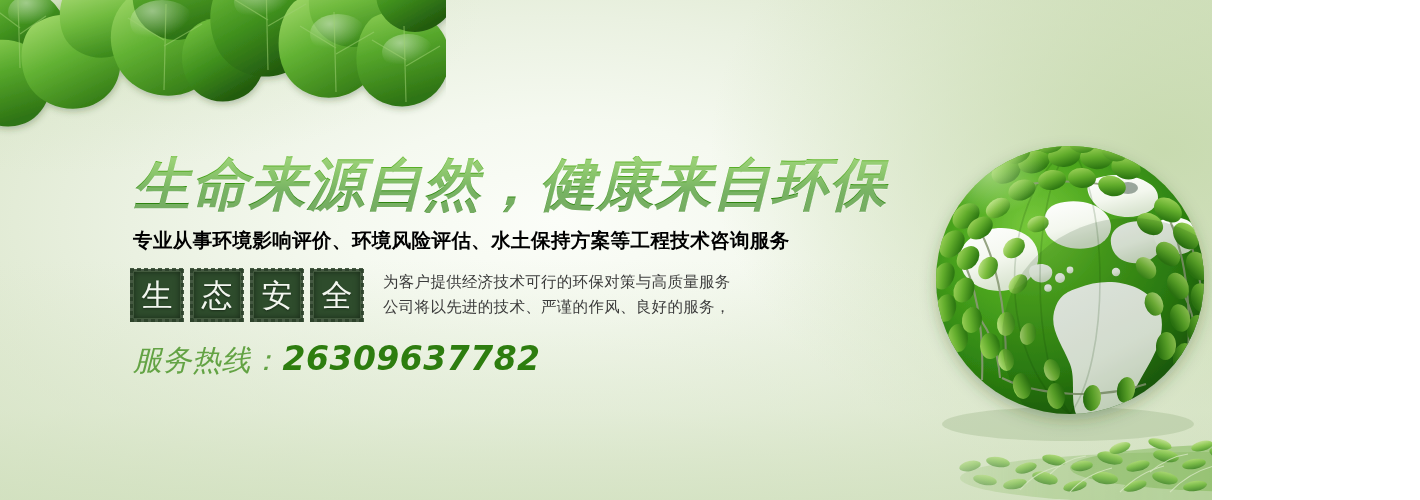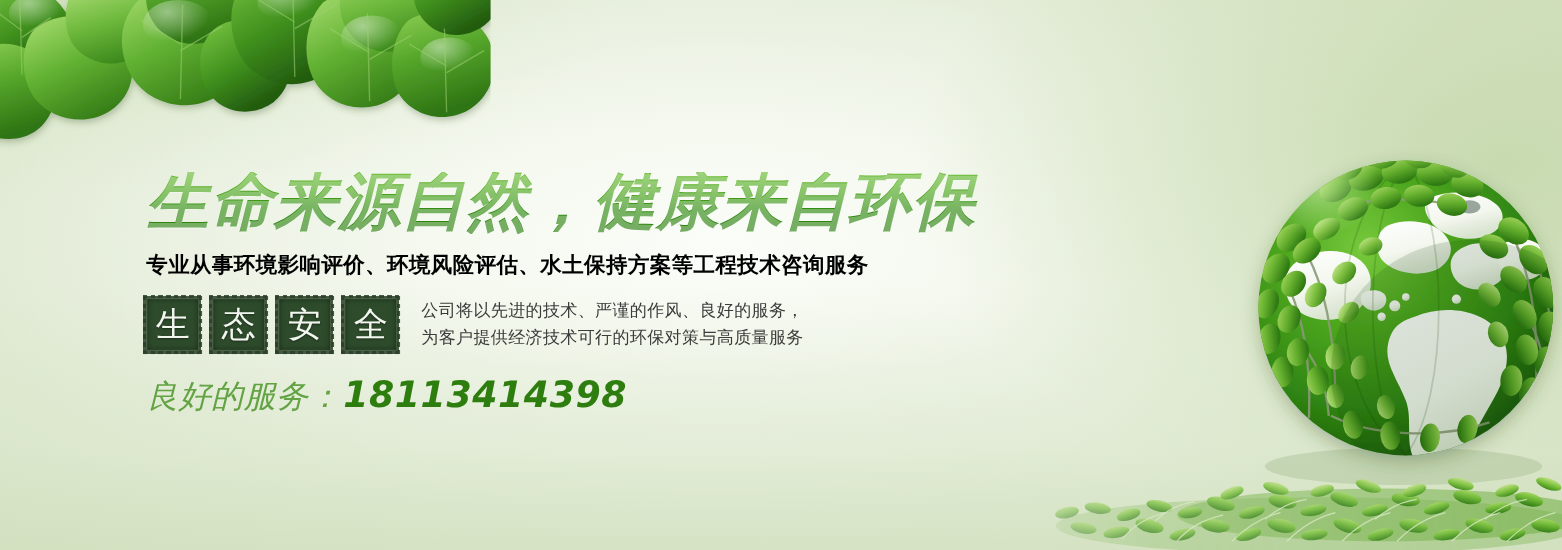--- a/index.html
+++ b/index.html
@@ -3,21 +3,21 @@
 <meta charset="utf-8">
 <title>Eco Banner</title>
 <style>
   html, body {
     margin: 0;
     padding: 0;
     background: #ffffff;
   }
   #banner {
     position: relative;
-    width: 1420px;
+    width: 1212px;
     height: 500px;
     overflow: hidden;
     font-family: "Liberation Sans", "DejaVu Sans", sans-serif;
     background: #eef4e8;
   }
 
   
   .bg-base {
     position: absolute;
     inset: 0;
@@ -588,26 +588,26 @@
         </div>
         <div class="stamp">
           <span class="stamp-char">安</span>
         </div>
         <div class="stamp">
           <span class="stamp-char">全</span>
         </div>
       </div>
 
       <div class="promise">
+        <div class="promise-line">为客户提供经济技术可行的环保对策与高质量服务</div>
         <div class="promise-line">公司将以先进的技术、严谨的作风、良好的服务，</div>
-        <div class="promise-line">为客户提供经济技术可行的环保对策与高质量服务</div>
       </div>
 
     </div>
 
     <div class="hotline">
-      <span class="hotline-label">良好的服务：</span>
-      <span class="hotline-number">18113414398</span>
+      <span class="hotline-label">服务热线：</span>
+      <span class="hotline-number">26309637782</span>
     </div>
 
   </div>
 
 </div>
 
 </body></html>

